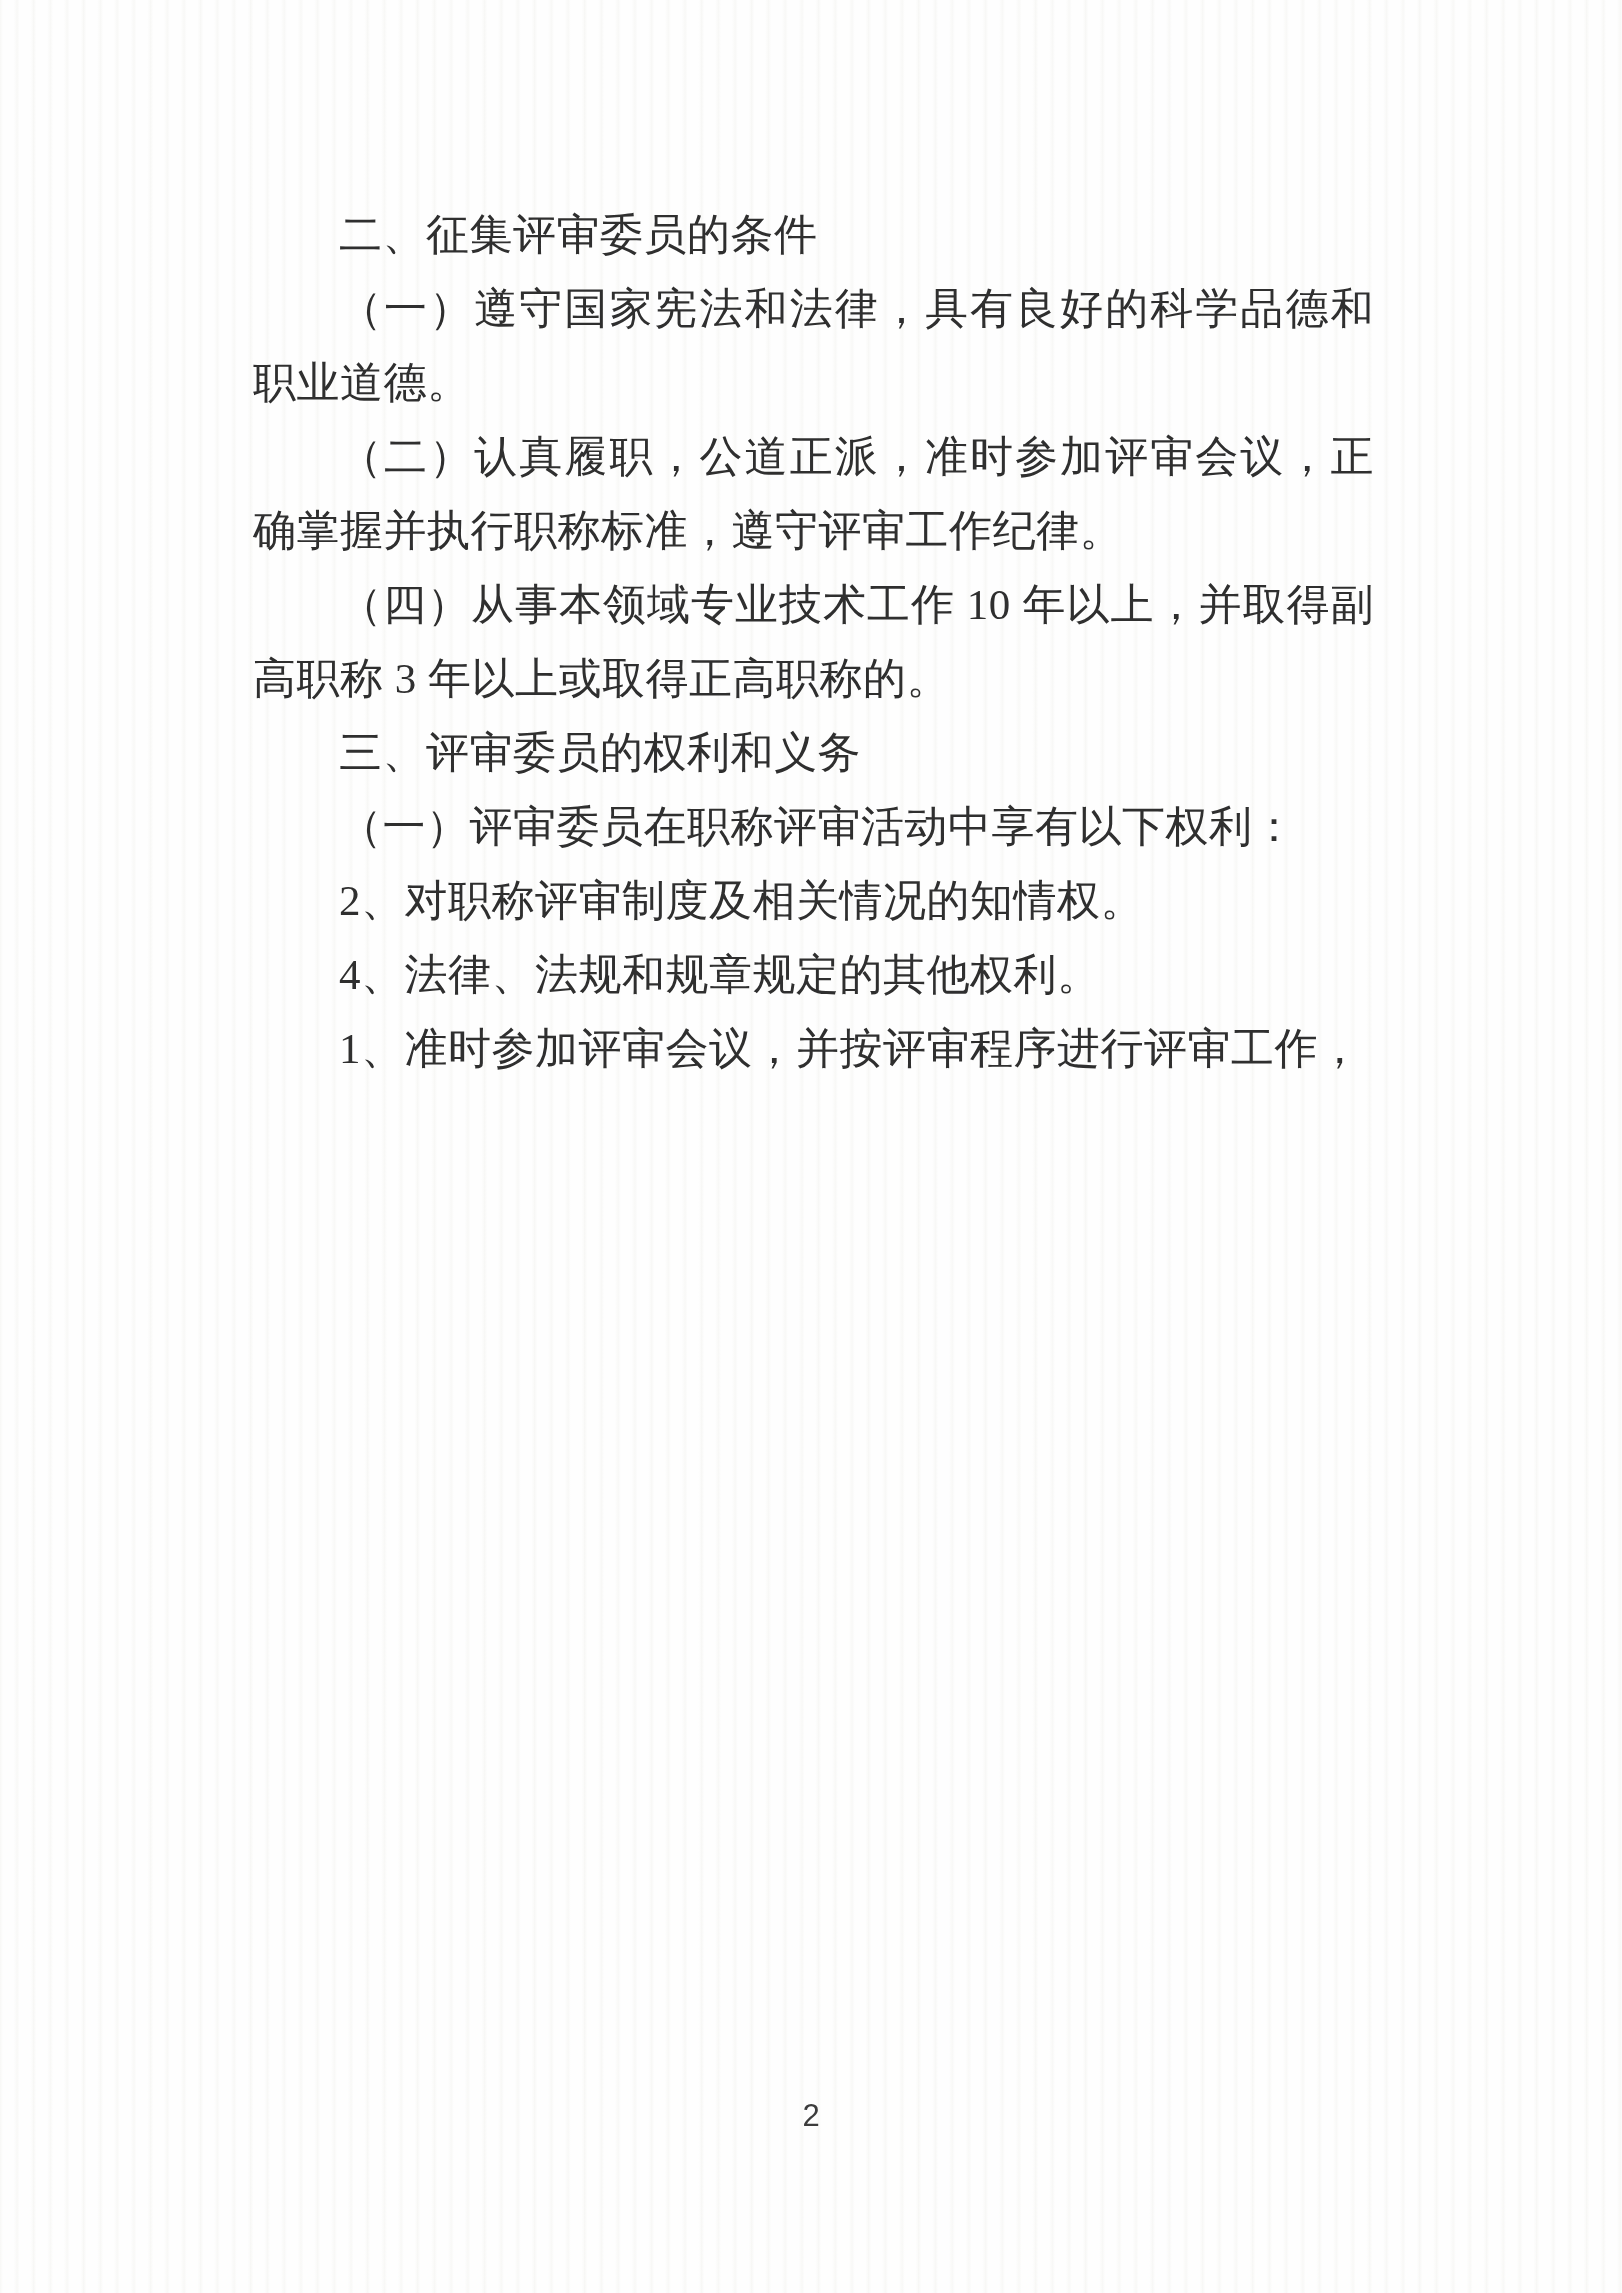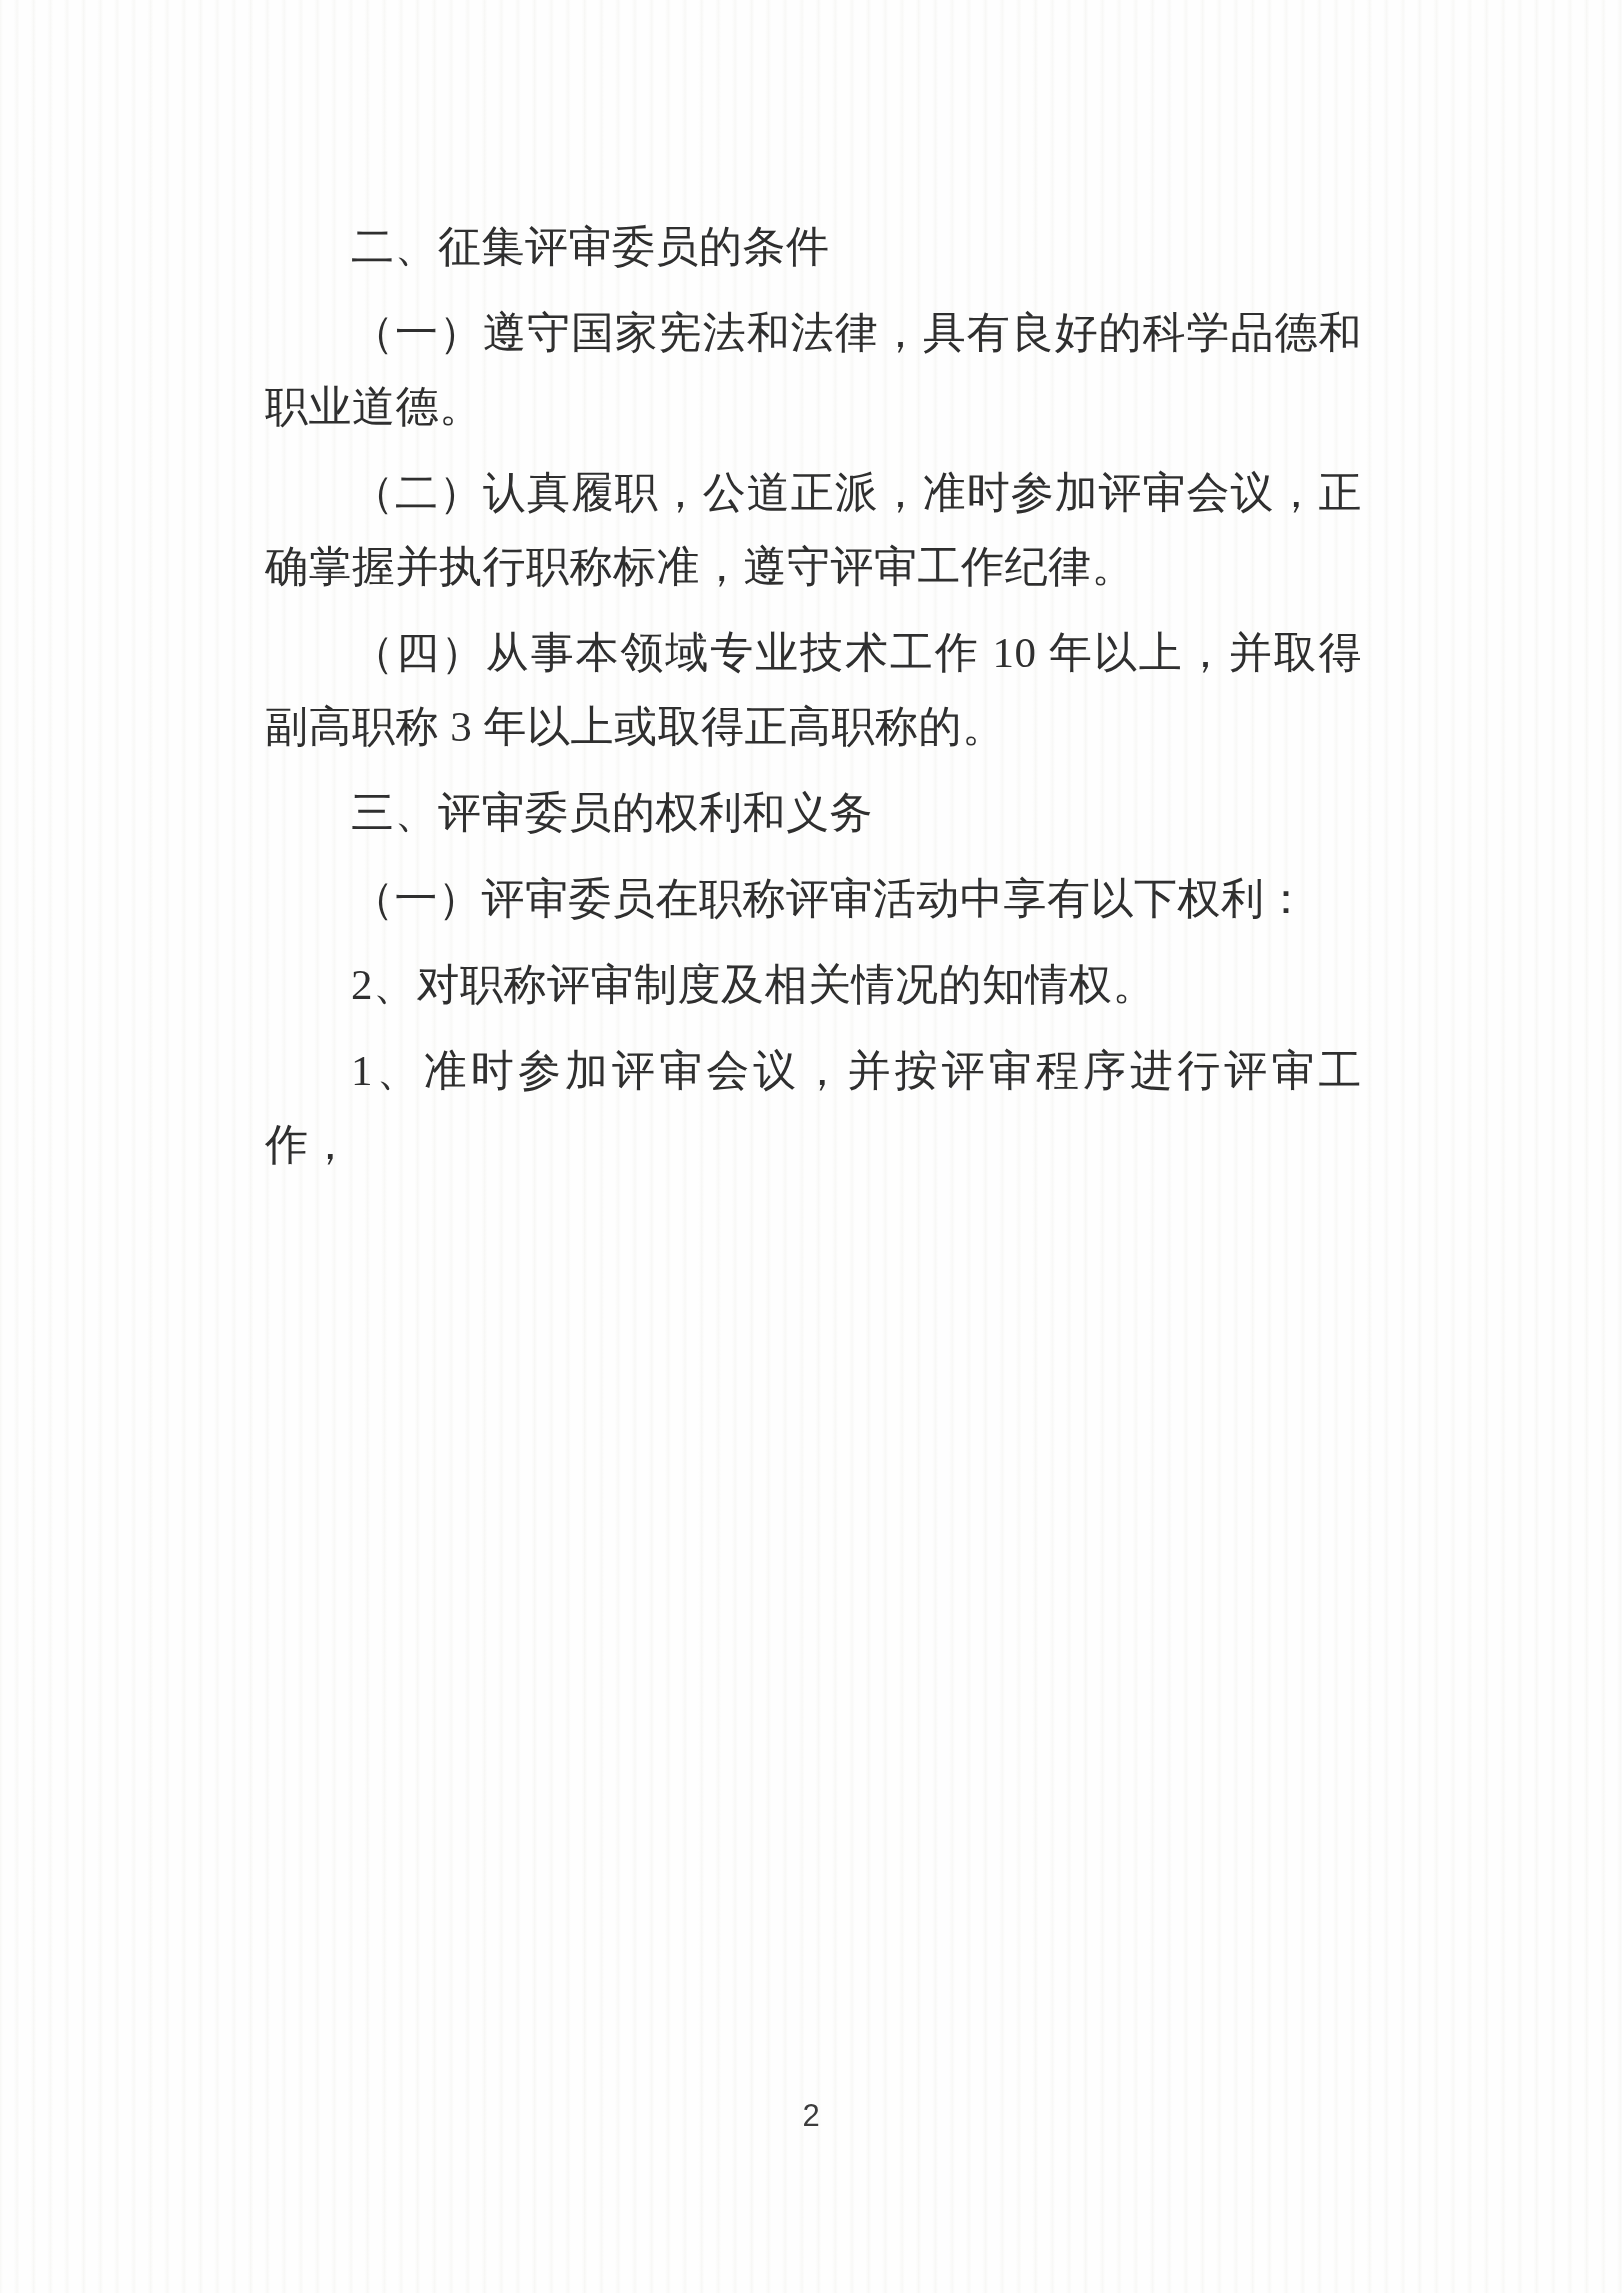--- a/index.html
+++ b/index.html
@@ -24,21 +24,21 @@
     overflow: hidden;
     font-family: "Liberation Serif", "DejaVu Serif", serif;
   }
   .text-block {
     position: absolute;
     left: 253px;
     top: 198px;
     width: 1121px; 
   }
   .text-block p {
-    margin: 12px;
+    margin: 0;
     padding: 0;
     font-size: 43px;
     line-height: 74px;
     color: #2f2f2f;
     text-indent: 2em;
     text-align: justify;
     letter-spacing: 0.5px;
     font-weight: 400;
   }
   .page-number {
@@ -58,17 +58,18 @@
 
 <div class="page">
   <div class="text-block">
     <p>二、征集评审委员的条件</p>
     <p>（一）遵守国家宪法和法律，具有良好的科学品德和职业道德。</p>
     <p>（二）认真履职，公道正派，准时参加评审会议，正确掌握并执行职称标准，遵守评审工作纪律。</p>
     <p>（四）从事本领域专业技术工作 10 年以上，并取得副高职称 3 年以上或取得正高职称的。</p>
     <p>三、评审委员的权利和义务</p>
     <p>（一）评审委员在职称评审活动中享有以下权利：</p>
     <p>2、对职称评审制度及相关情况的知情权。</p>
+    <p>4、法律、法规和规章规定的其他权利。</p>
     <p>1、准时参加评审会议，并按评审程序进行评审工作，</p>
   </div>
   <div class="page-number">2</div>
 </div>
 
 
 </body></html>

